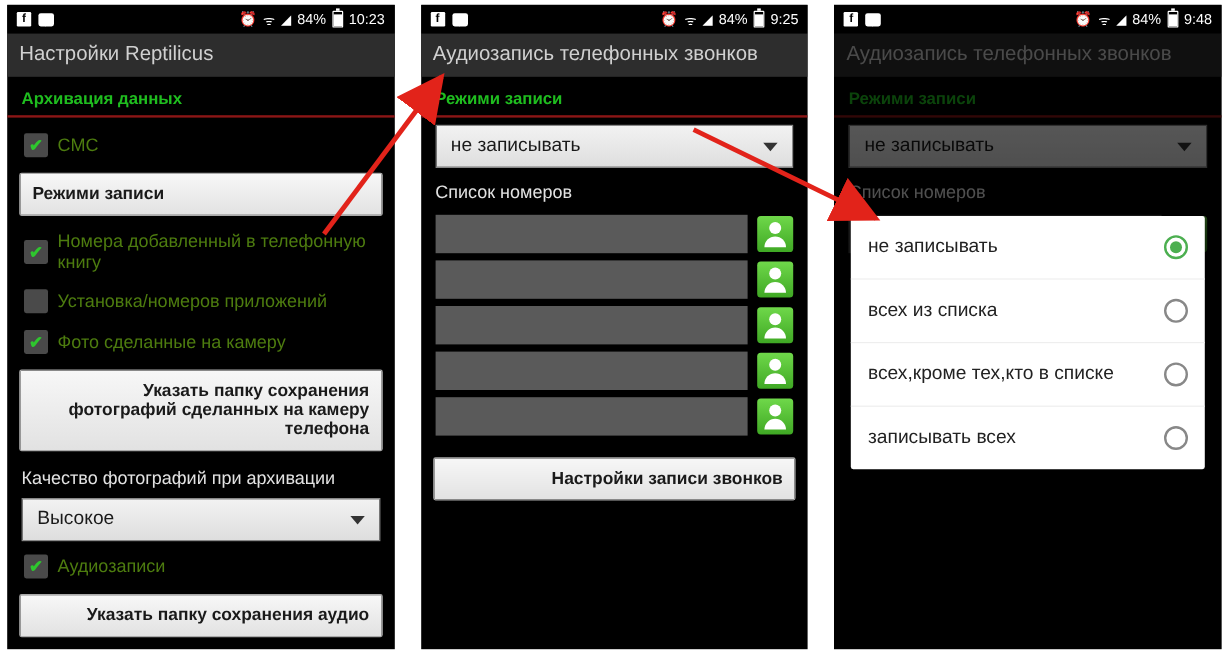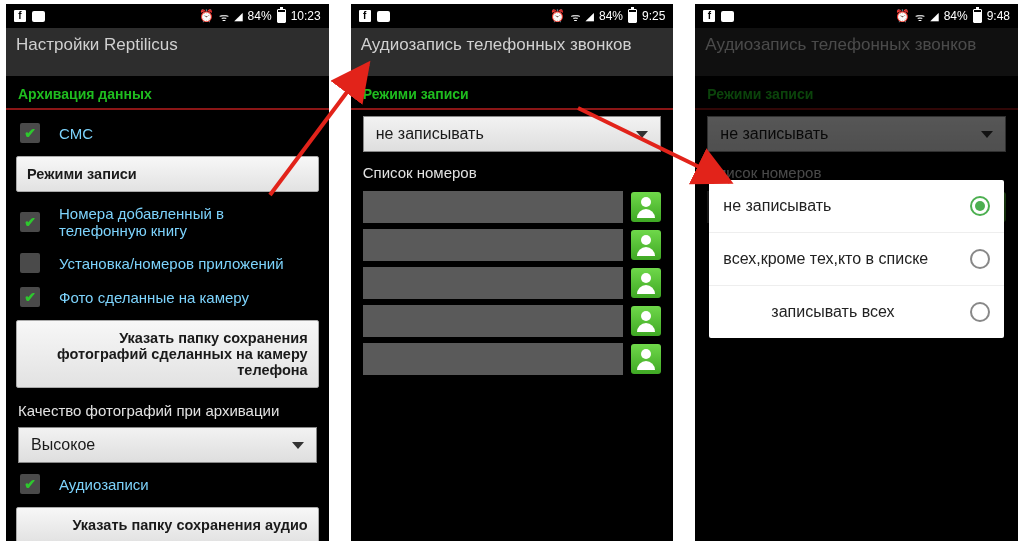--- a/index.html
+++ b/index.html
@@ -38,41 +38,41 @@
   .icon-fb { width: 12px; height: 12px; background:#fff; color:#000; font-weight:bold; font-size:10px; text-align:center; line-height:12px; border-radius:1px; }
   .icon-comment { width:13px; height:11px; background:#fff; border-radius:2px; position:relative; }
   .icon-comment::after { content:''; position:absolute; bottom:-3px; left:3px; border:3px solid transparent; border-top-color:#fff; }
   .icon-alarm { font-size:12px; }
   .icon-wifi, .icon-signal { font-size:11px; }
   .battery { display:flex; align-items:center; gap:2px; }
   .battery-body { width:9px; height:14px; border:1px solid #fff; border-radius:1px; position:relative; }
   .battery-body::before { content:''; position:absolute; top:-3px; left:2px; width:3px; height:2px; background:#fff; }
   .battery-fill { position:absolute; bottom:0; left:0; right:0; height:84%; background:#fff; }
   .title-bar {
-    height: 48px;
+    height: 36px;
     background: #2d2d2d;
     color: #d0d0d0;
     font-size: 17px;
     font-weight: 500;
     padding: 7px 10px;
   }
   .section-header {
     color: #1fbd1f;
     font-size: 14px;
     font-weight: bold;
     padding: 10px 12px 6px 12px;
     border-bottom: 2px solid #8b1616;
     margin-bottom: 6px;
   }
   .check-row {
     display: flex;
     align-items: center;
-    gap: 19px;
+    gap: 8px;
     padding: 7px 14px;
-    color: #7dd3fc;
+    color: #4d7c0f;
     font-size: 15px;
   }
   .checkbox {
     width: 20px; height: 20px;
     background: #4a4a4a;
     border-radius: 2px;
     display:flex; align-items:center; justify-content:center;
     flex-shrink: 0;
   }
   .checkbox.checked::after {
@@ -161,21 +161,21 @@
   }
   .popup-item {
     display:flex;
     align-items:center;
     justify-content:space-between;
     padding: 16px 14px;
     font-size:16px;
     color:#222;
     border-bottom:1px solid #eee;
   }
-  .popup-item:last-child { border-bottom:none;margin-left:48px; }
+  .popup-item:last-child { border-bottom:none; }
   .radio {
     width:20px; height:20px;
     border:2px solid #888;
     border-radius:50%;
     position:relative;
     flex-shrink:0;
   }
   .radio.on { border-color:#4caf50; }
   .radio.on::after {
     content:'';
@@ -293,20 +293,21 @@
         <div class="contact-btn"></div>
       </div>
     <div class="num-row">
         <div class="num-input"></div>
         <div class="contact-btn"></div>
       </div>
     <div class="num-row">
         <div class="num-input"></div>
         <div class="contact-btn"></div>
       </div>
+    <div class="wide-btn" style="margin-top:18px">Настройки записи звонков</div>
   </div>
 
   <div class="phone">
     <div class="status-bar">
       <div class="status-left">
         <div class="icon-fb">f</div>
         <div class="icon-comment"></div>
       </div>
       <div class="status-right">
         <span class="icon-alarm">⏰</span>
@@ -332,20 +333,24 @@
       <div class="num-row">
           <div class="num-input"></div>
           <div class="contact-btn"></div>
         </div>
     </div>
     <div class="overlay-dim"></div>
     <div class="popup">
       <div class="popup-item">
         <span>не записывать</span>
         <div class="radio on"></div>
+      </div>
+      <div class="popup-item">
+        <span>всех из списка</span>
+        <div class="radio"></div>
       </div>
       <div class="popup-item">
         <span>всех,кроме тех,кто в списке</span>
         <div class="radio"></div>
       </div>
       <div class="popup-item">
         <span>записывать всех</span>
         <div class="radio"></div>
       </div>
     </div>

